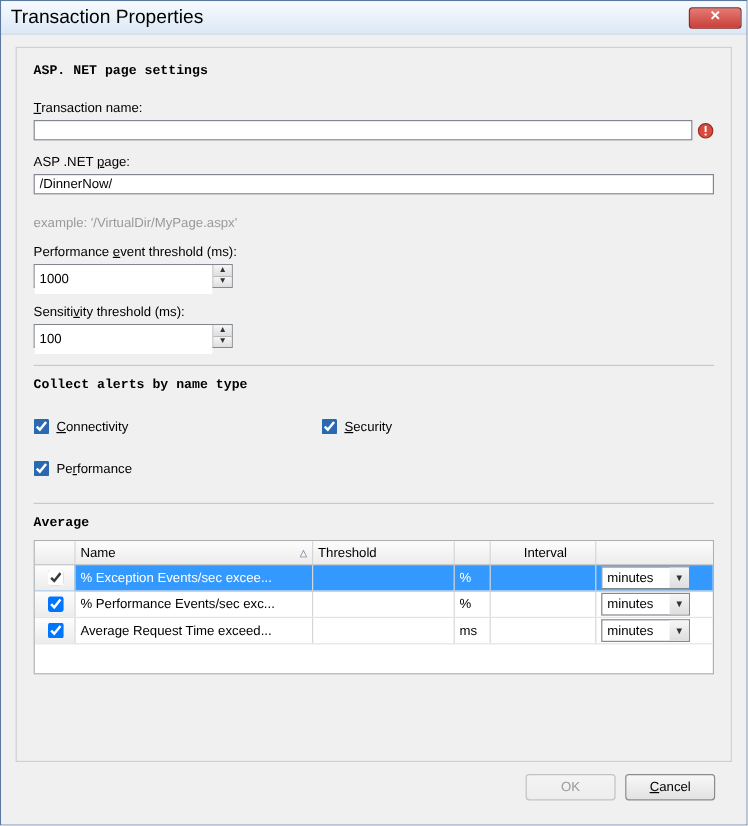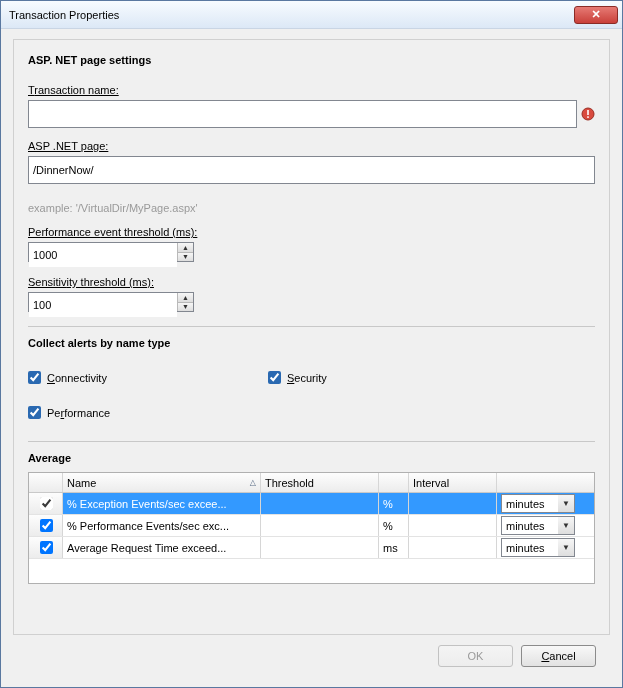--- a/index.html
+++ b/index.html
@@ -1,29 +1,29 @@
 <!DOCTYPE html>
 <html><head>
 <meta charset="utf-8">
 <style>
   * { box-sizing: border-box; font-family: "Segoe UI", Tahoma, sans-serif; font-size: 11px; }
   html, body { margin:0; padding:0; }
   body { width:623px; height:688px; background:#fff; }
   .window { width:623px; height:688px; border:1px solid #5a78a0; background:#f0f0f0; display:flex; flex-direction:column; }
   .titlebar { height:28px; background:linear-gradient(#f7fbff,#dce8f6); display:flex; align-items:center; padding:0 4px 0 8px; border-bottom:1px solid #c9d5e4; }
-  .titlebar .title { flex:1; color:#000; font-size:11px; }
+  .titlebar .title { flex:1; color:#000; font-size:16px; }
   .closebtn { width:44px; height:18px; background:linear-gradient(#e67a74,#c9403a); border:1px solid #8a2b26; border-radius:3px; display:flex; align-items:center; justify-content:center; color:#fff; font-weight:bold; cursor:pointer; }
   .closebtn span { font-size:11px; line-height:1; }
   .client { flex:1; padding:10px 12px 10px 12px; display:flex; flex-direction:column; background:#f0f0f0; }
   .innerpanel { flex:1; border:1px solid #d0d0d0; background:#f0f0f0; padding:12px 14px; overflow:hidden; }
-  .section-heading { font-weight:bold; color:#000; margin:2px 0 8px 0; }
-  .lbl { color:#000; margin:18px 0 4px 0; display:block;text-decoration:underline; }
+  .section-heading { font-weight:bold; color:#000; margin:2px 0 8px 0;font-family:Liberation Mono, monospace; }
+  .lbl { color:#000; margin:18px 0 4px 0; display:block; }
   .underline { text-decoration: underline; }
   .row-input { display:flex; align-items:center; gap:4px; }
-  input.text { height:28px; border:1px solid #828790; padding:1px 4px; background:#fff; }
+  input.text { height:17px; border:1px solid #828790; padding:1px 4px; background:#fff; }
   input.text.full { flex:1; width:100%; }
   .err-icon { width:14px; height:14px; display:inline-flex; align-items:center; justify-content:center; }
   .err-icon svg { display:block; }
   .hint { color:#9a9a9a; font-size:11px; margin-top:18px; }
   .spinwrap { display:inline-flex; border:1px solid #828790; background:#fff; height:20px; }
   .spinwrap input { border:none; width:148px; height:24px; padding:1px 4px; background:#fff; }
   .spinbtns { display:flex; flex-direction:column; border-left:1px solid #b9b9b9; width:16px; }
   .spinbtns div { flex:1; display:flex; align-items:center; justify-content:center; background:linear-gradient(#f6f6f6,#dedede); cursor:pointer; font-size:7px; color:#333; line-height:1; }
   .spinbtns div:first-child { border-bottom:1px solid #b9b9b9; }
   hr.sep { border:none; border-top:1px solid #c8c8c8; margin:14px 0 10px 0; }
@@ -139,21 +139,21 @@
         <div class="ghead">
           <div class="gc c0"></div>
           <div class="gc c1">
               <span>Name</span>
               <span class="sort-ind">△</span>
             </div>
           <div class="gc c2" style="justify-content:flex-start;">
               <span>Threshold</span>
             </div>
           <div class="gc c3"></div>
-          <div class="gc c4" style="justify-content:flex-start;">
+          <div class="gc c4" style="justify-content:center;">
               <span>Interval</span>
             </div>
           <div class="gc c5"></div>
         </div>
         <div id="gridbody">
             <div class="grow sel">
               <div class="gc c0">
                 <input type="checkbox" checked="" style="">
               </div>
               <div class="gc c1">% Exception Events/sec excee...</div>

